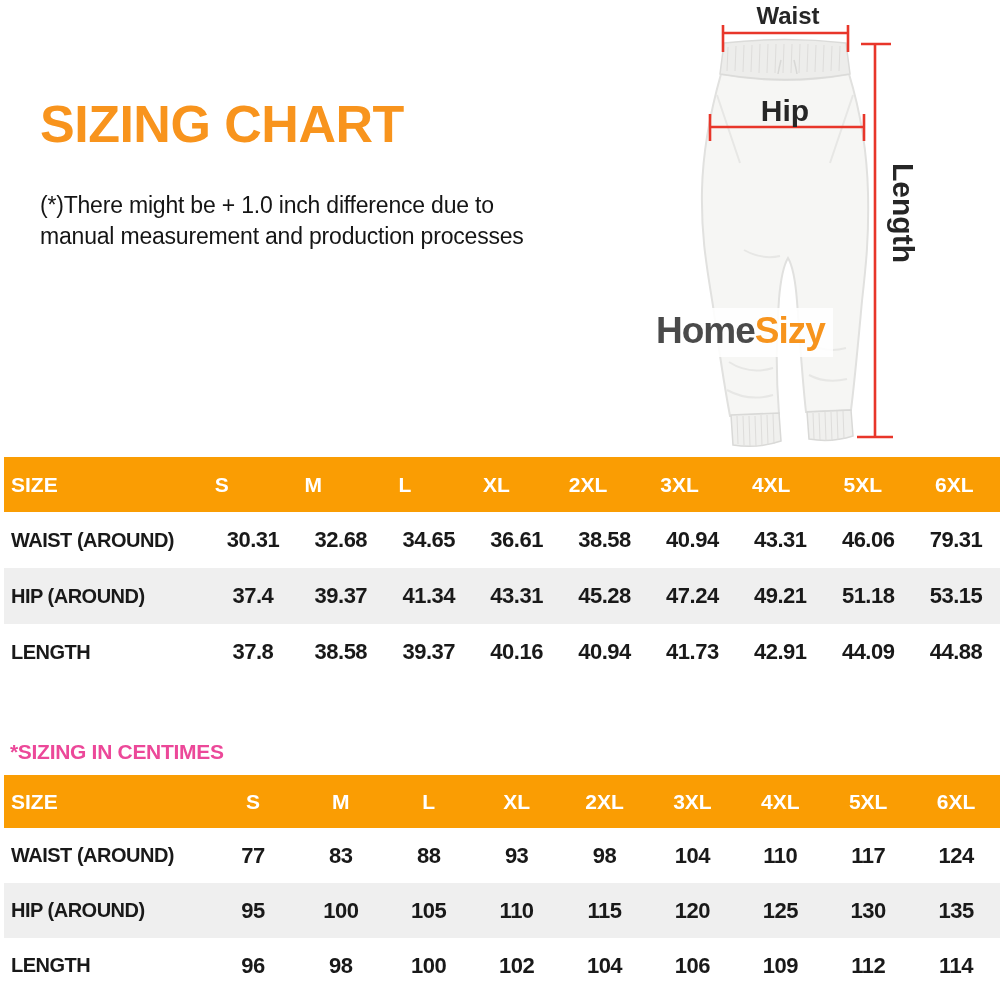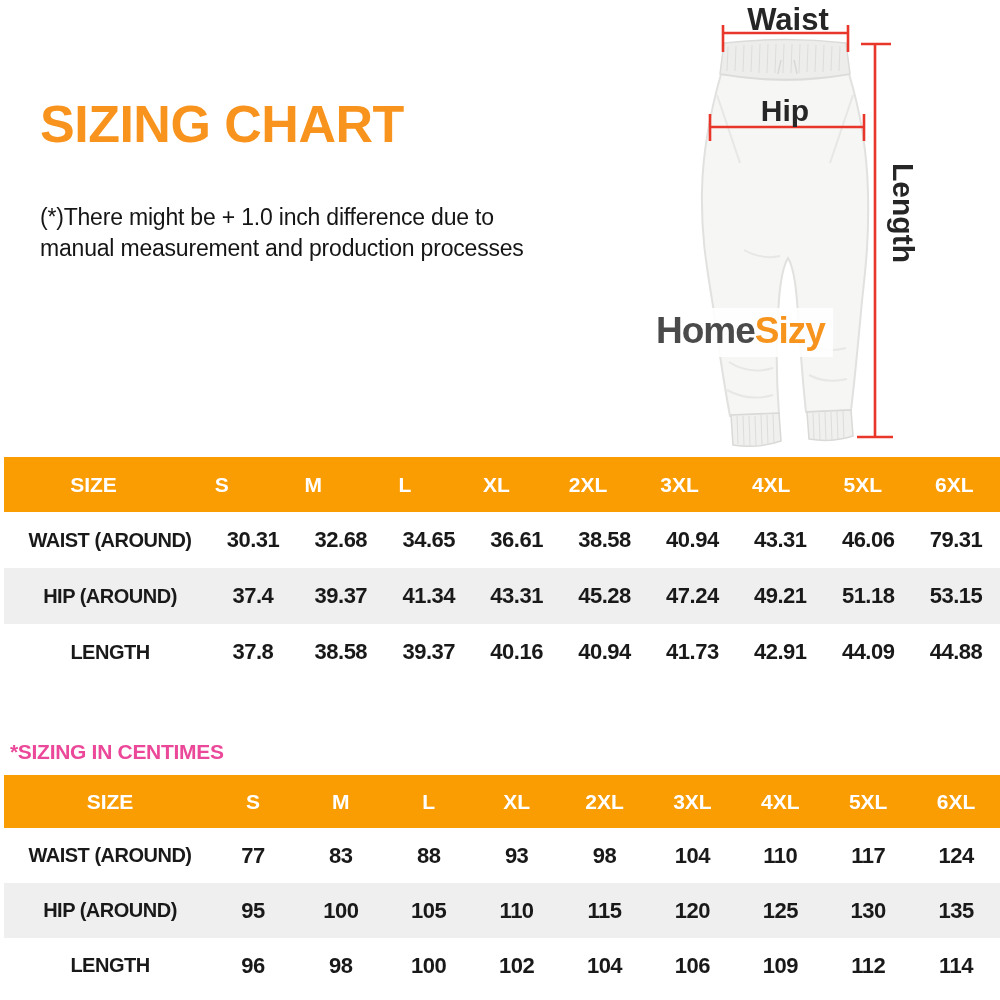--- a/index.html
+++ b/index.html
@@ -2,48 +2,48 @@
 <html><head>
 <meta charset="utf-8">
 <style>
   html,body{margin:0;padding:0;background:#fff;}
   .page{position:relative;width:1000px;height:1000px;background:#ffffff;overflow:hidden;
         font-family:"Liberation Sans","DejaVu Sans",sans-serif;color:#1a1a1a;}
 
   
   .title{position:absolute;left:40px;top:34px;margin:0;font-size:52px;line-height:60px;
          font-weight:700;color:#F8941D;letter-spacing:-0.5px;white-space:nowrap;}
-  .note{position:absolute;left:40px;top:202px;margin:0;font-size:23px;line-height:31px;
+  .note{position:absolute;left:40px;top:190px;margin:0;font-size:23px;line-height:31px;
         color:#151515;letter-spacing:-0.2px;white-space:nowrap;}
 
   
   .figure{position:absolute;left:610px;top:0;width:390px;height:460px;}
   .figure svg{position:absolute;left:0;top:0;}
   .diagram-label{position:absolute;font-weight:700;color:#262626;transform:translateX(-50%);white-space:nowrap;}
-  .lbl-waist{left:178px;top:2px;font-size:31px;}
+  .lbl-waist{left:178px;top:2px;font-size:24px;}
   .lbl-hip{left:175px;top:94px;font-size:30px;}
   .lbl-length{left:293px;top:213px;font-size:30px;transform:translate(-50%,-50%) rotate(90deg);}
   .logo{position:absolute;left:8px;top:308px;font-size:37px;font-weight:700;letter-spacing:-1px;
         background:rgba(255,255,255,0.88);padding:2px 8px 5px 2px;white-space:nowrap;}
   .logo .part1{color:#4A4A4A;margin-left:36px;}
   .logo .part2{color:#F7941D;}
 
   
   .sizetable{position:absolute;left:4px;width:996px;}
   .t-in{top:457px;}
   .t-cm{top:775px;}
   .cm-heading{position:absolute;left:10px;top:740px;font-size:21px;font-weight:700;color:#ec4899;letter-spacing:-0.3px;}
   .trow{display:flex;align-items:center;height:56px;}
   .t-cm .trow{height:55px;}
   .trow.thead{background:#FA9D03;color:#fff;}
   .t-in .trow.thead{height:55px;}
   .t-cm .trow.thead{height:53px;}
   .cell{flex:1;text-align:center;font-size:22px;font-weight:700;letter-spacing:-0.5px;color:#191919;}
   .trow.thead .cell{color:#ffffff;font-size:21px;letter-spacing:0;}
-  .cell.label{text-align:center;padding-left:7px;box-sizing:border-box;font-size:20px;letter-spacing:-0.5px;}
+  .cell.label{text-align:left;padding-left:7px;box-sizing:border-box;font-size:20px;letter-spacing:-0.5px;}
   .t-in .trow.thead .cell.label{flex:0 0 172px;}
   .t-cm .trow.thead .cell.label{flex:0 0 205px;}
   .trow.data .cell.label{flex:0 0 205px;}
   .trow.alt{background:#EFEFEF;}
 </style>
 </head>
 <body>
 
 <div class="page">
 

